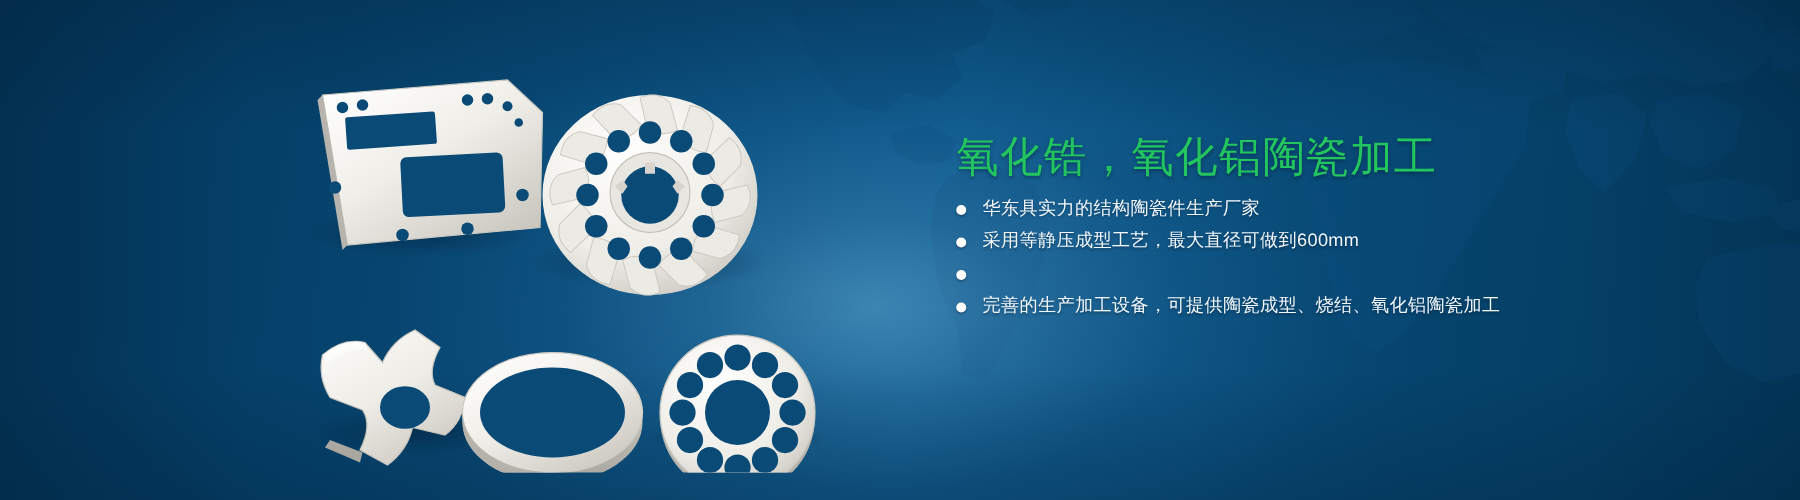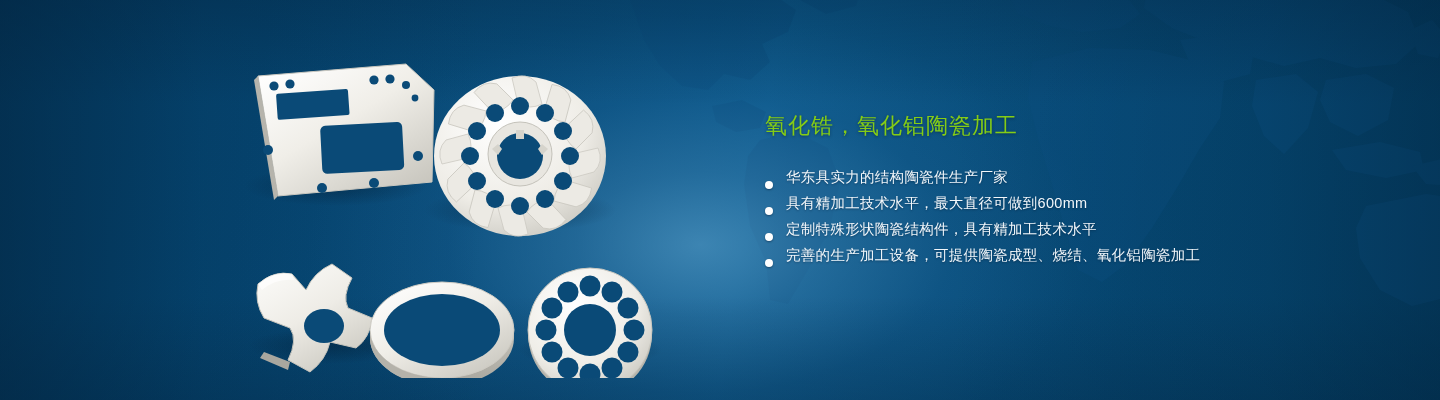--- a/index.html
+++ b/index.html
@@ -72,37 +72,37 @@
   .products svg { display: block; }
 
   
   .copy {
     position: absolute;
     left: 765px;
     top: 106px;
     width: 620px;
   }
   .headline {
-    color: #84cc16;
-    font-size: 22px;
+    color: #22c55e;
+    font-size: 34px;
     line-height: 40px;
     letter-spacing: 1px;
     font-weight: 400;
-    margin: 0 0 20px 0;
+    margin: 0 0 10px 0;
     text-shadow: 0 1px 3px rgba(0,20,40,0.45);
     white-space: nowrap;
   }
   .bullets {
     list-style: none;
     margin: 0;
     padding: 0;
   }
   .bullet {
     display: flex;
-    align-items: flex-end;
+    align-items: center;
     height: 23px;
     margin-bottom: 3px;
   }
   .bullet-dot {
     width: 8px;
     height: 8px;
     border-radius: 50%;
     background: #ffffff;
     flex: 0 0 auto;
     margin-right: 13px;
@@ -283,25 +283,24 @@
 
   <div class="copy">
     <h1 class="headline">氧化锆，氧化铝陶瓷加工</h1>
     <ul class="bullets">
       <li class="bullet">
         <span class="bullet-dot"></span>
         <span class="bullet-text">华东具实力的结构陶瓷件生产厂家</span>
       </li>
       <li class="bullet">
         <span class="bullet-dot"></span>
-        <span class="bullet-text">具有精加工技术水平，最大直径可做到600mm</span>
+        <span class="bullet-text">采用等静压成型工艺，最大直径可做到600mm</span>
       </li>
       <li class="bullet">
         <span class="bullet-dot"></span>
-        <span class="bullet-text">定制特殊形状陶瓷结构件，具有精加工技术水平</span>
       </li>
       <li class="bullet">
         <span class="bullet-dot"></span>
         <span class="bullet-text">完善的生产加工设备，可提供陶瓷成型、烧结、氧化铝陶瓷加工</span>
       </li>
     </ul>
   </div>
 
 </div>
 

